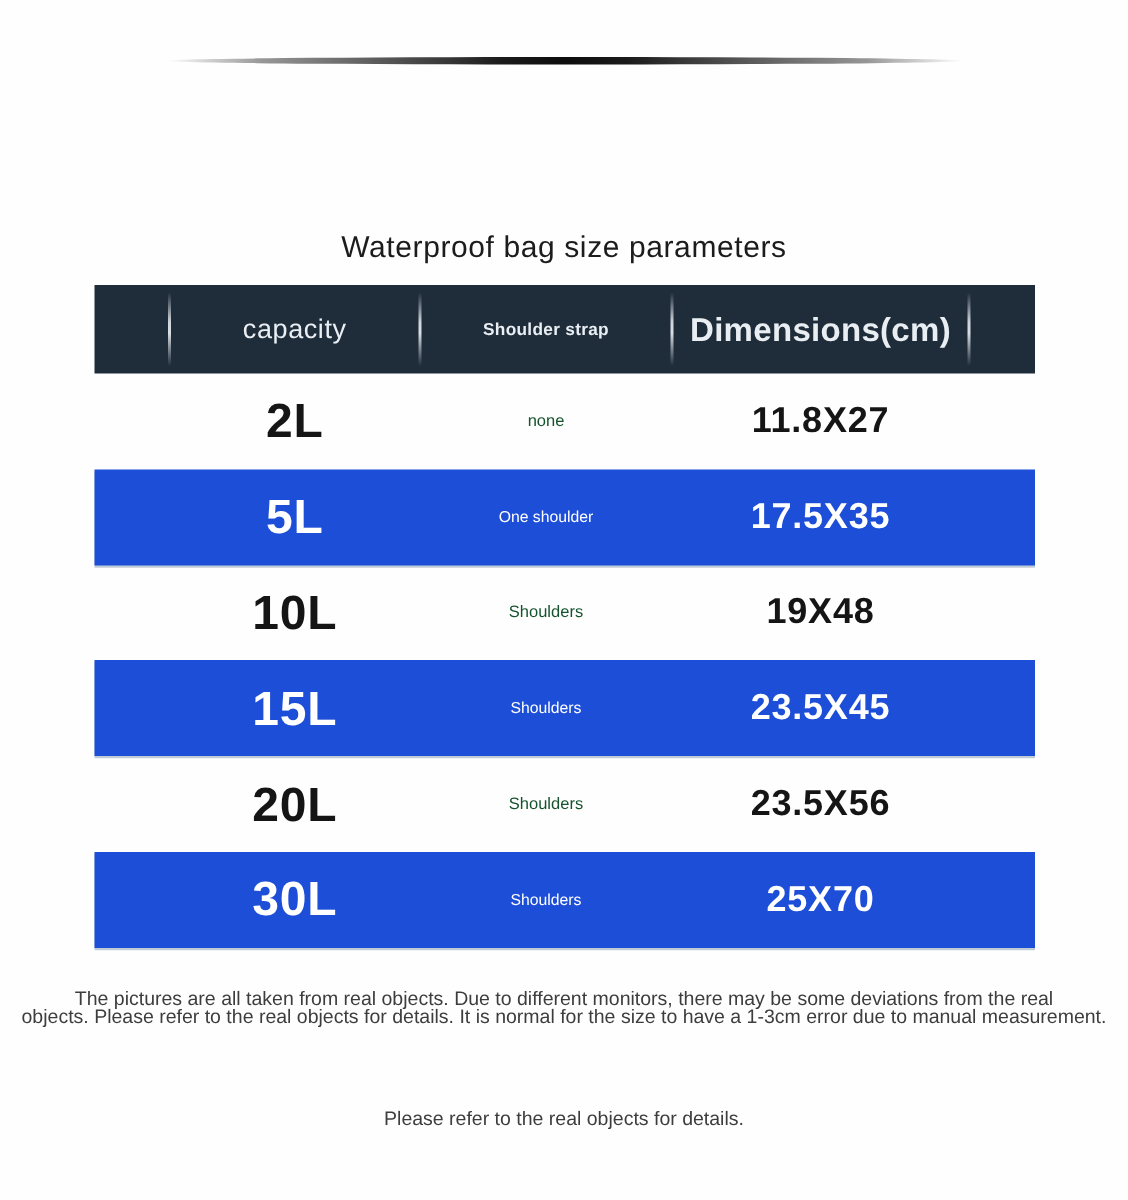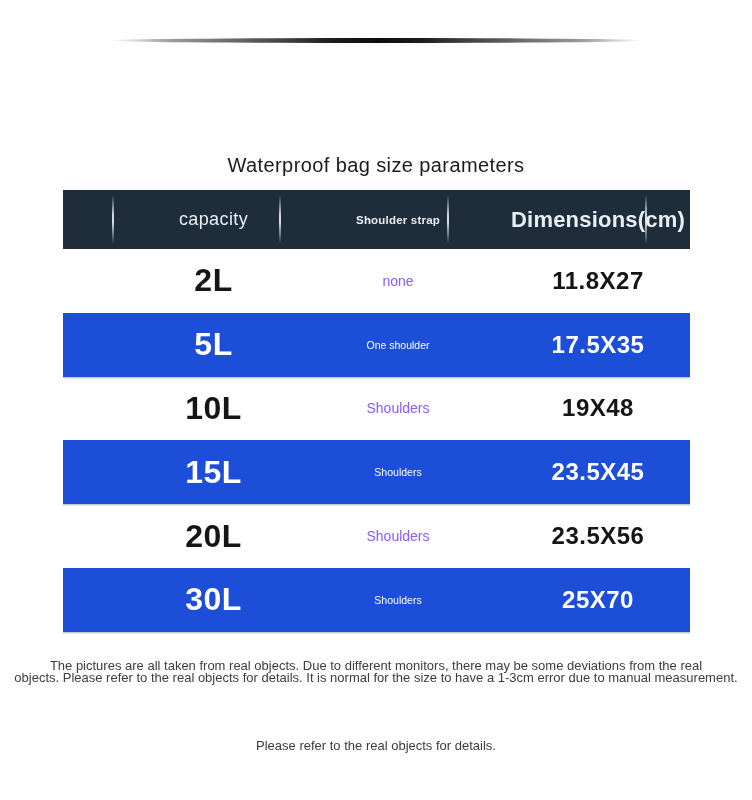--- a/index.html
+++ b/index.html
@@ -47,21 +47,20 @@
   .size-table {
     position: absolute;
     left: 63px;
     top: 190px;
     width: 627px;
   }
   .t-row {
     display: grid;
     grid-template-columns: 50px 167px 168px 198px 1fr;
     align-items: center;
-    gap: 17px;
   }
   .t-header {
     position: relative;
     height: 59px;
     background: #1f2c3a;
     color: #e9eef3;
   }
   .t-row.data { height: 63.8px; }
   .t-row.dark {
     background: #1d4ed8;
@@ -72,21 +71,21 @@
 
   .cell { text-align: center; }
 
   .h-capacity { font-size: 18px; font-weight: 500; letter-spacing: 0.4px; }
   .h-strap    { font-size: 11.5px; font-weight: 700; letter-spacing: 0.2px; }
   .h-dims     { font-size: 22px; font-weight: 600; letter-spacing: 0.2px; }
 
   .c-cap  { font-size: 32px; font-weight: 700; letter-spacing: 0.5px; }
   .c-dims { font-size: 24px; font-weight: 700; letter-spacing: 0.5px; }
   .c-strap { font-size: 11px; }
-  .t-row.light .c-strap { color: #8b5cf6; font-size: 14px; }
+  .t-row.light .c-strap { color: #14532d; font-size: 11px; }
   .t-row.dark  .c-strap { color: #ffffff; font-weight: 400; font-size: 10.5px; }
 
   
   .v-div {
     position: absolute;
     top: 5px;
     bottom: 5px;
     width: 2px;
     border-radius: 1px;
     background: linear-gradient(180deg,

